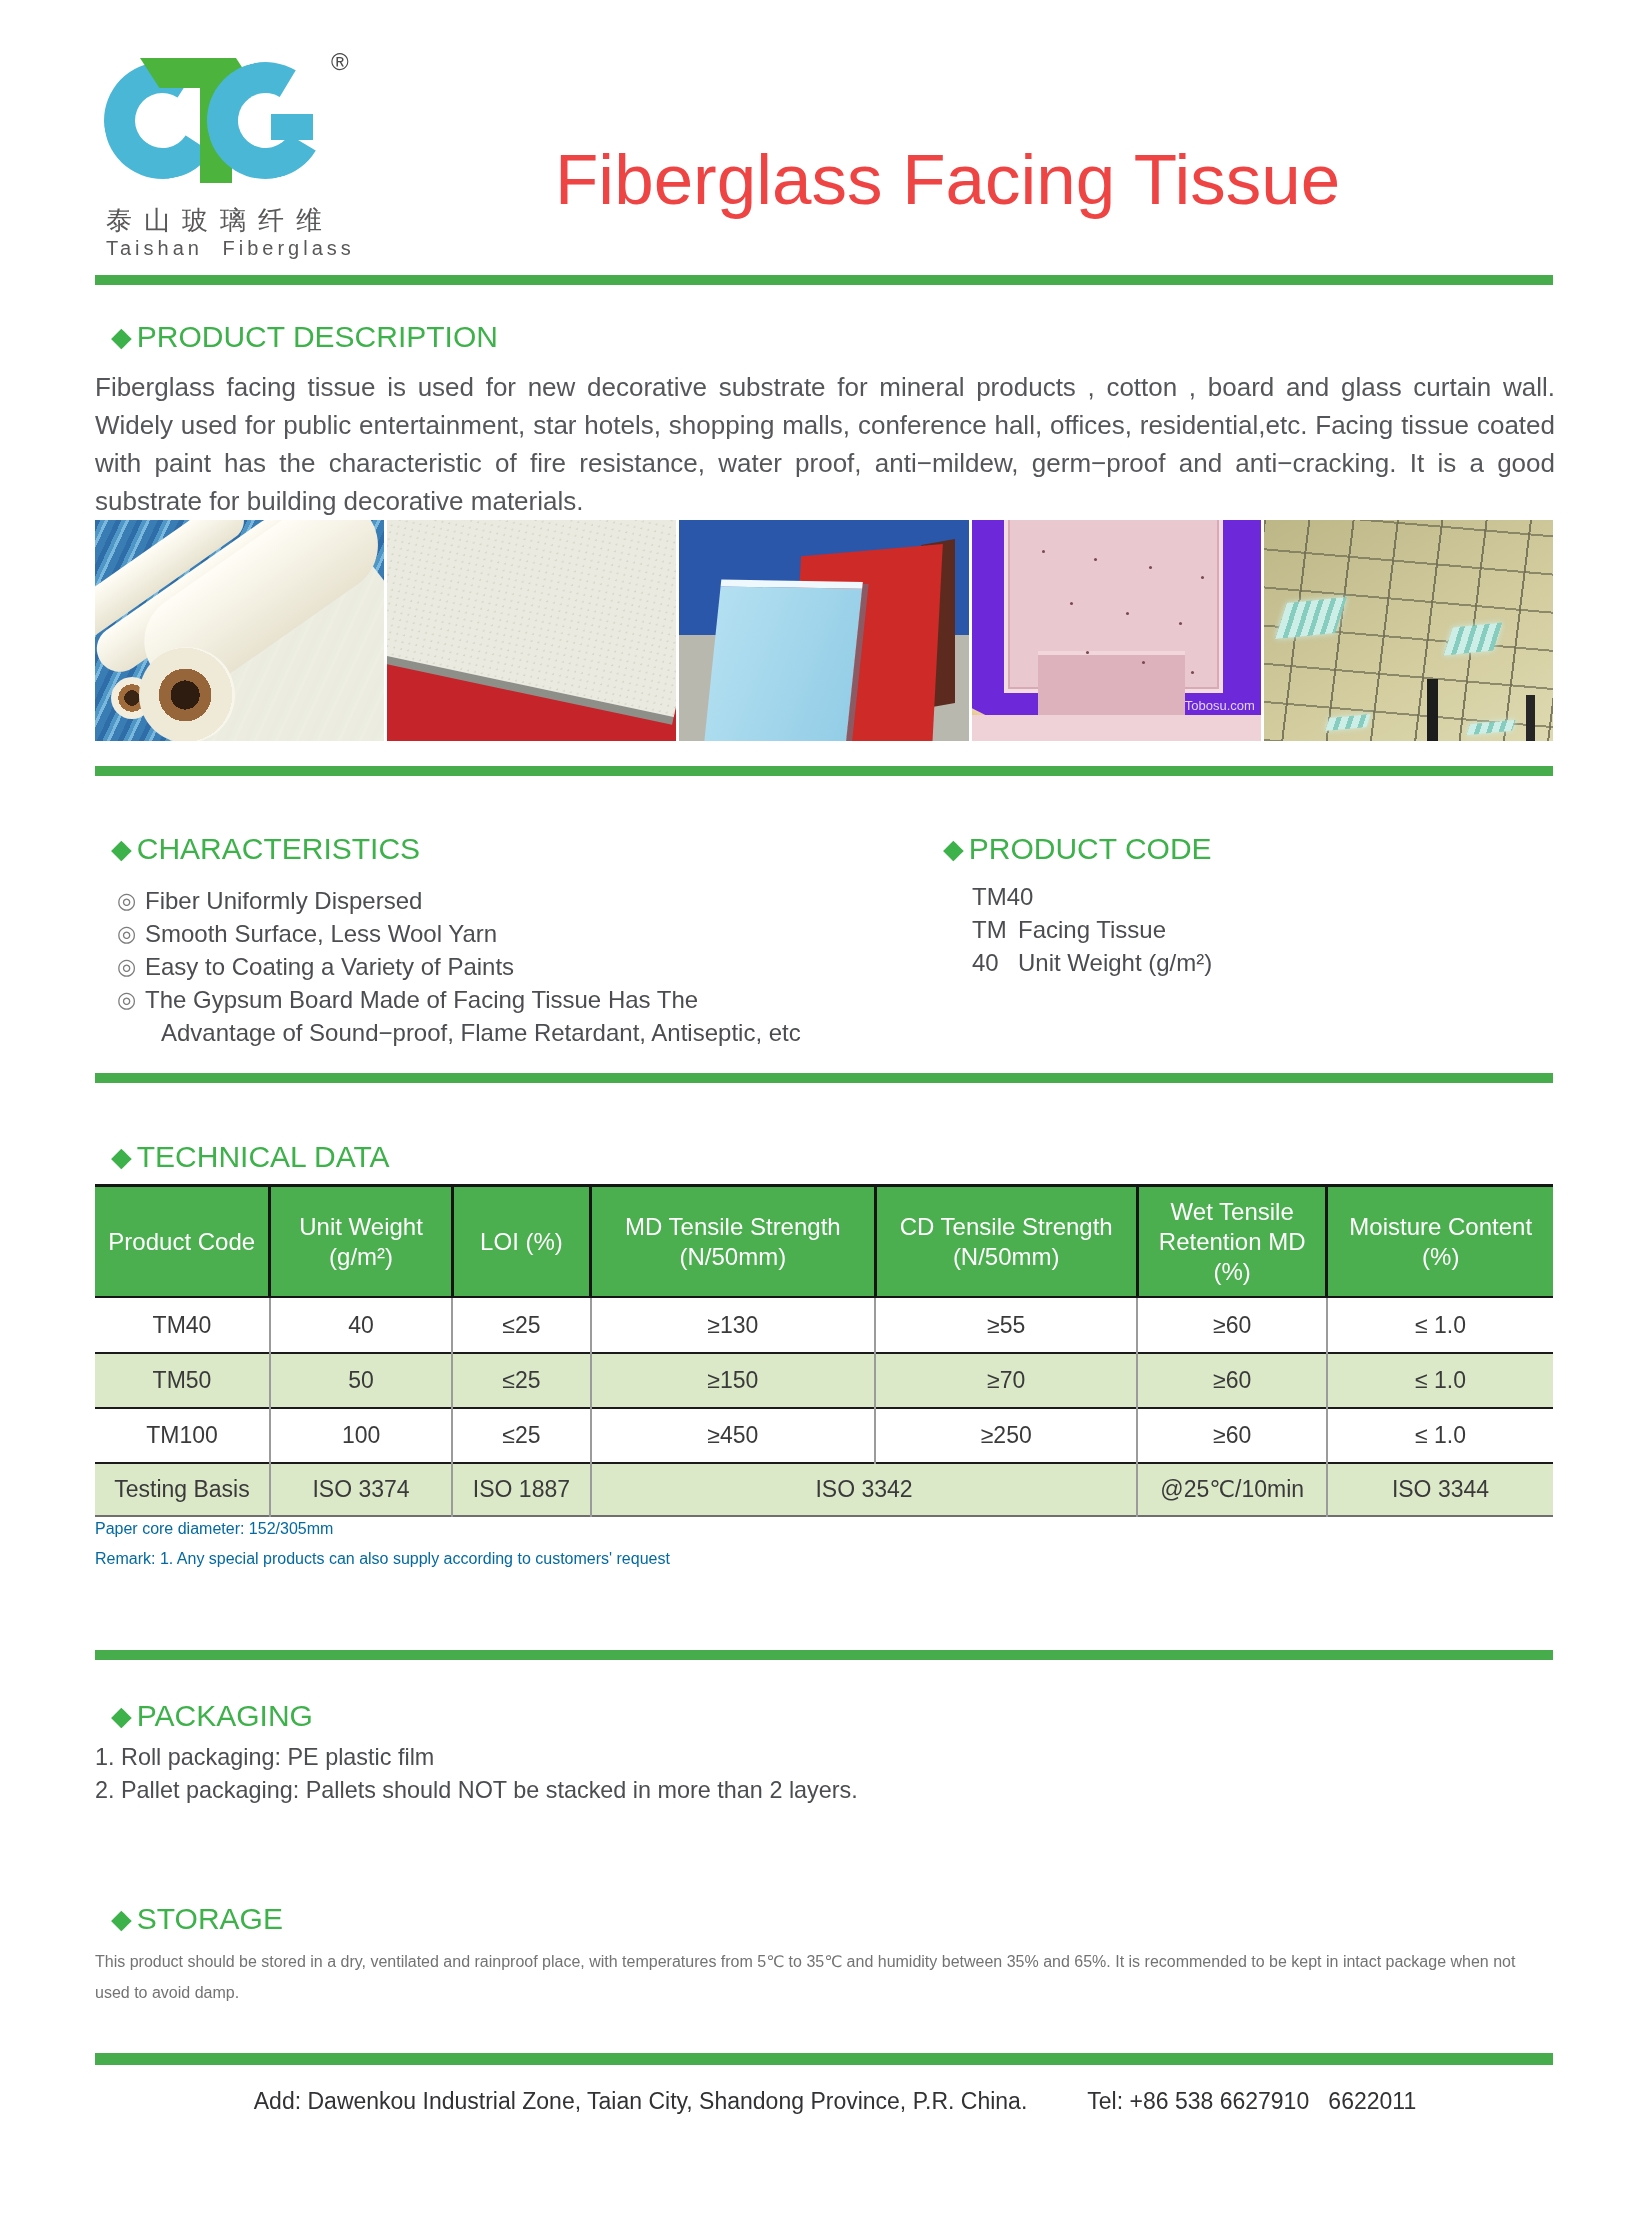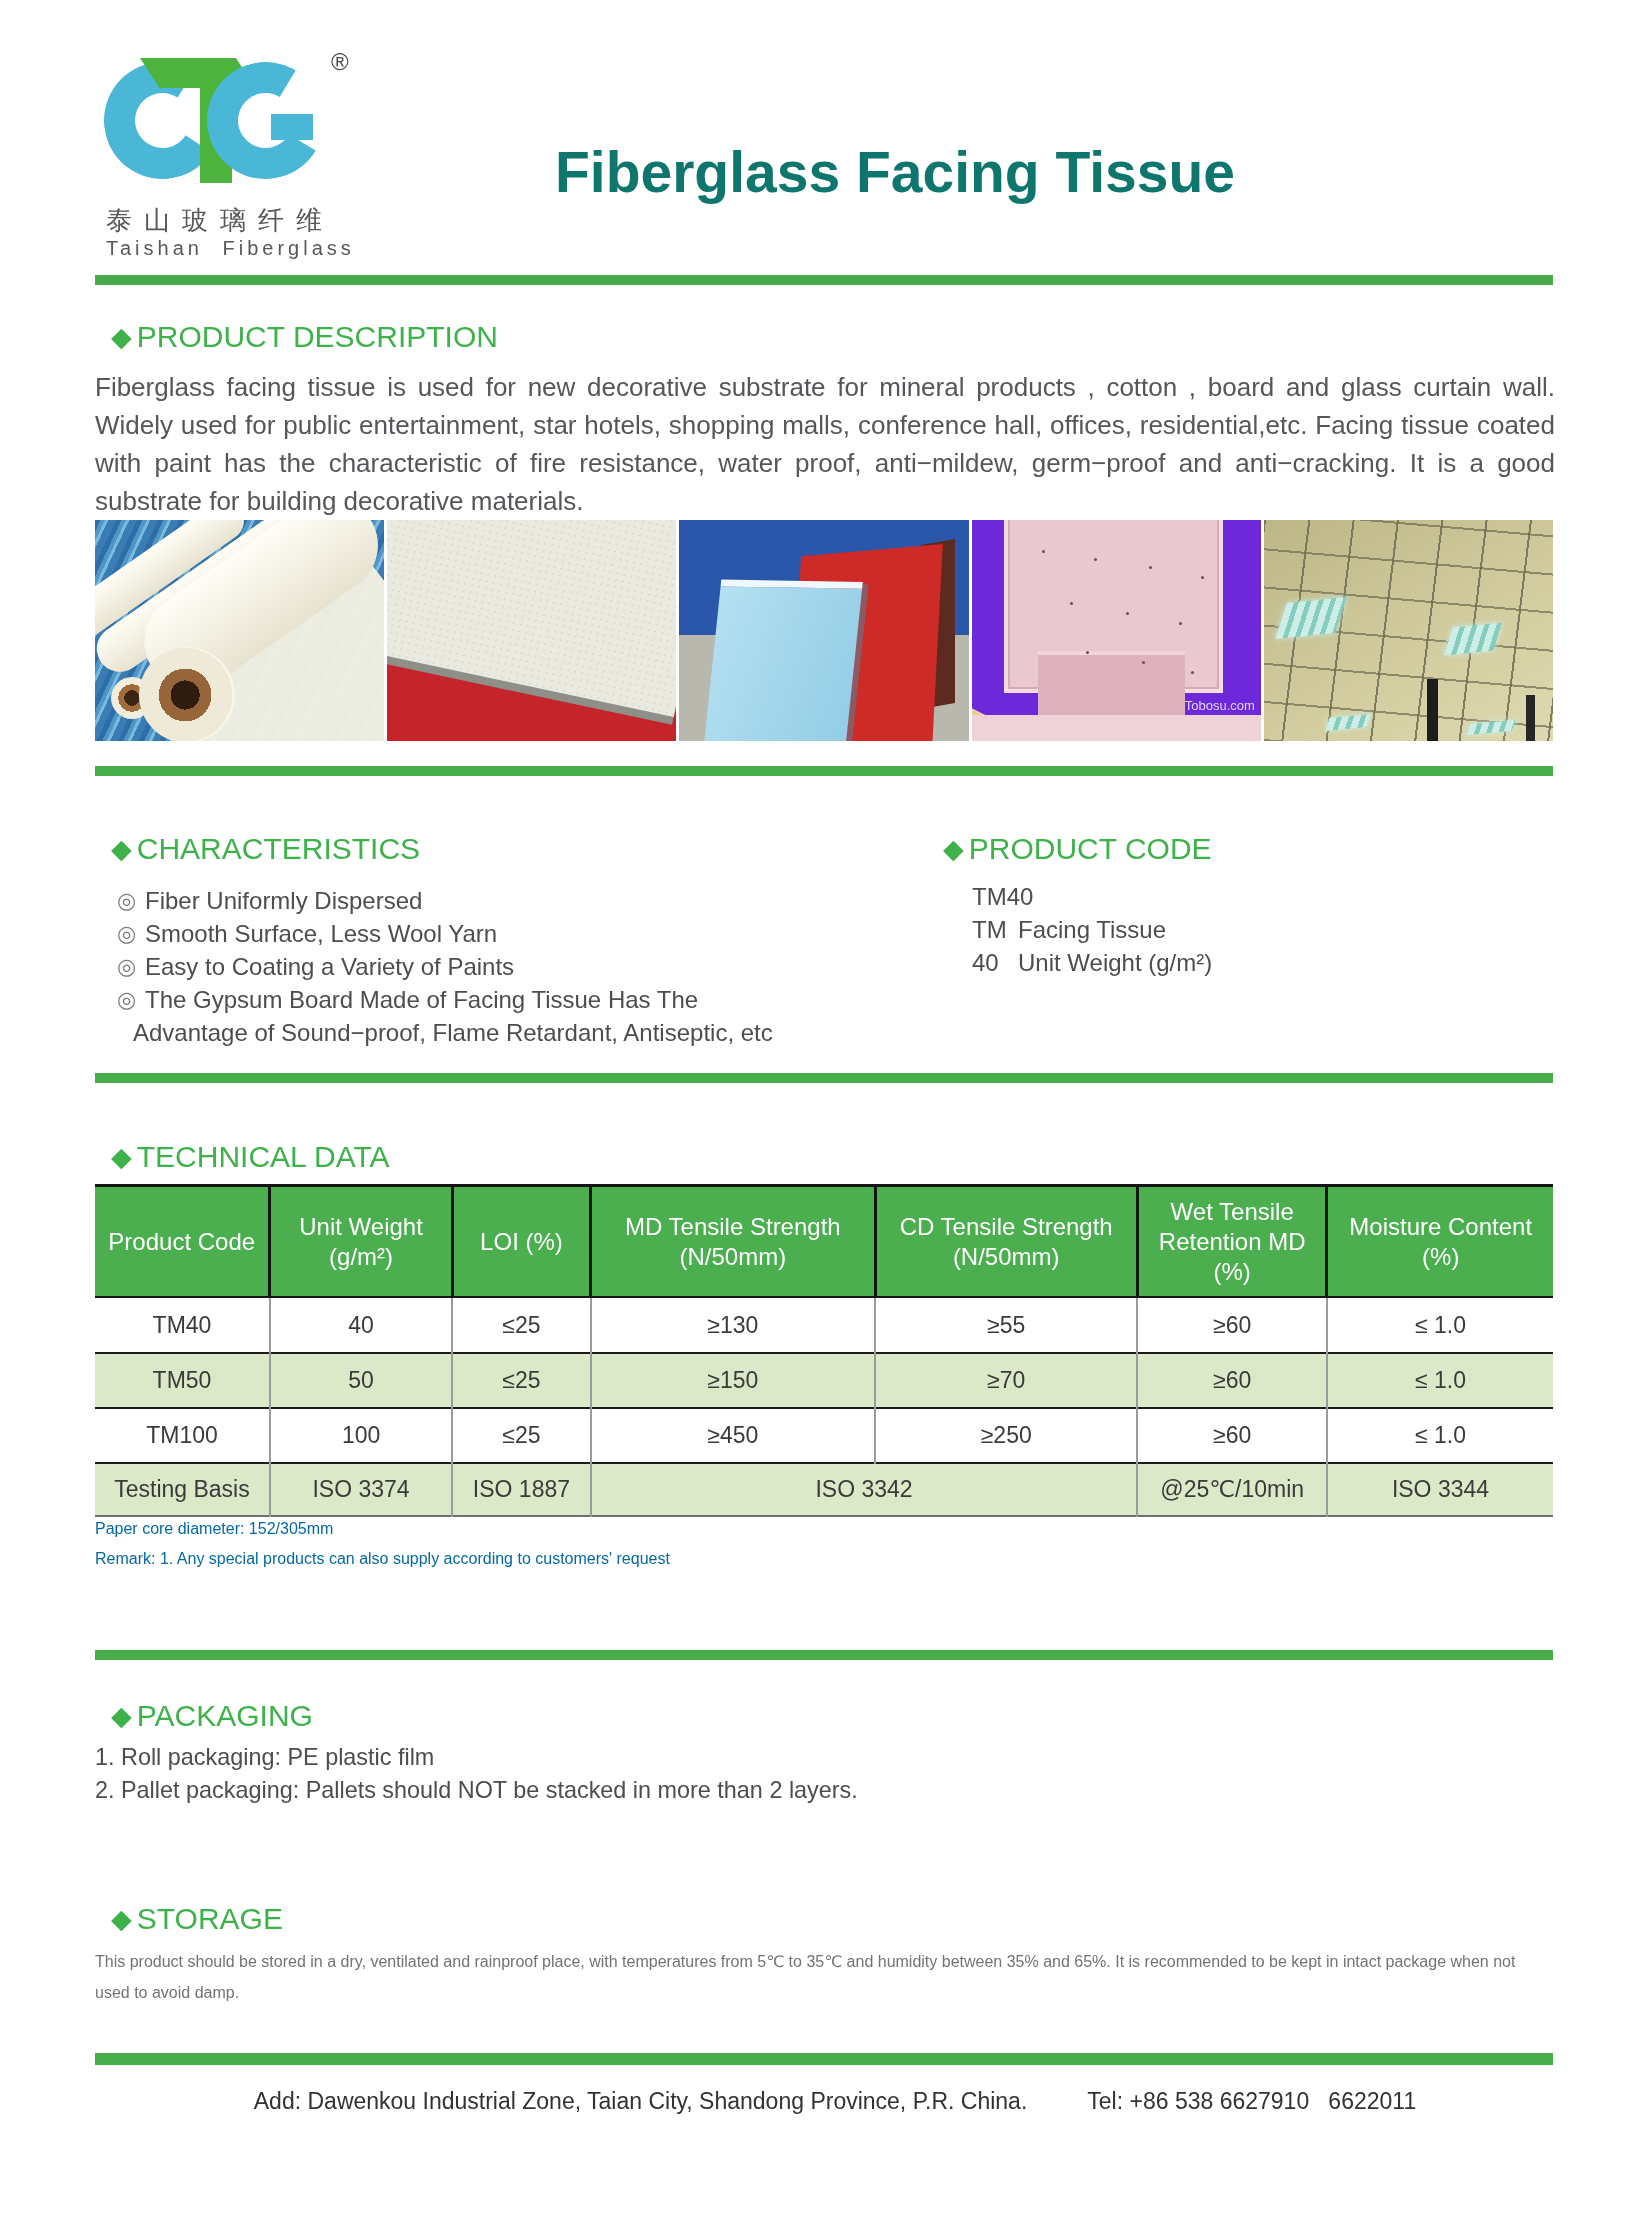--- a/index.html
+++ b/index.html
@@ -15,21 +15,21 @@
   .ring.g{left:103px;top:14px;transform:rotate(-14deg);}
   .t-stem{position:absolute;left:96px;top:10px;width:32px;height:125px;background:#4cb43c;}
   .t-top{position:absolute;left:36px;top:10px;width:96px;height:30px;background:#4cb43c;
          transform:skewX(33deg);transform-origin:0 0;}
   .g-bar{position:absolute;left:167px;top:66px;width:42px;height:26px;background:#4ab7d6;}
   .reg{position:absolute;left:227px;top:0;font-size:24px;color:#4a4a4a;}
   .logo-cn{position:absolute;left:2px;top:155px;width:299px;font-size:26px;letter-spacing:12px;
            color:#595757;white-space:nowrap;}
   .logo-en{position:absolute;left:2px;top:189px;width:299px;font-size:20px;letter-spacing:4px;
            word-spacing:10px;color:#595757;white-space:nowrap;}
-  .doc-title{left:555px;top:139px;font-size:57px;color:#0f766e;white-space:nowrap;font-weight:bold;}
+  .doc-title{left:555px;top:139px;font-size:71px;color:#ef4444;white-space:nowrap;}
   
   .gbar{left:95px;width:1458px;height:10px;background:#47ac4b;}
   .h2{display:flex;align-items:center;font-size:30px;color:#3db14a;white-space:nowrap;}
   .h2 .dia{font-size:27px;margin-right:5px;line-height:1;}
   .body-text{font-size:26px;line-height:38px;color:#55565a;text-align:justify;}
   
   .photos{left:95px;top:520px;width:1458px;height:221px;display:flex;gap:3px;}
   .photo{position:relative;flex:1;overflow:hidden;}
   .p1{background:repeating-linear-gradient(115deg,#2e6da8 0 5px,#4e96c6 5px 9px,#7ab9dd 9px 12px,#3a7cb4 12px 19px);}
   .sheet{position:absolute;right:-52px;bottom:-46px;width:249px;height:194px;background:#f2efe2;
@@ -75,21 +75,21 @@
   .l2{right:56px;top:105px;width:48px;height:28px;}
   .l3{left:64px;bottom:12px;width:40px;height:13px;}
   .l4{right:40px;bottom:8px;width:44px;height:11px;}
   .p5-post{position:absolute;background:#1d1d1d;bottom:0;}
   .pp1{right:115px;width:11px;height:62px;}
   .pp2{right:18px;width:9px;height:46px;background:#262626;}
   
   .char-list{left:117px;top:884px;font-size:24px;color:#4c4d50;}
   .char-row{display:flex;height:33px;align-items:center;}
   .char-row .bul{width:28px;color:#7d7d7d;font-size:22px;}
-  .char-cont{height:33px;display:flex;align-items:center;margin-left:16px;}
+  .char-cont{height:33px;display:flex;align-items:center;margin-left:44px;}
   .code-list{left:972px;top:880px;font-size:24px;color:#4c4d50;}
   .code-row{height:33px;display:flex;align-items:center;}
   .code-row .cc{display:inline-block;min-width:46px;}
   
   .tech-table{left:95px;top:1184px;width:1458px;border-collapse:collapse;table-layout:fixed;
       border-top:3px solid #151515;border-bottom:2px solid #6f6f6f;}
   .tech-table th{background:#4bae4f;color:#ffffff;font-weight:400;font-size:24px;line-height:30px;
       height:105px;border-bottom:2px solid #151515;border-left:3px solid #151515;padding:2px 6px;}
   .tech-table th:first-child{border-left:none;}
   .tech-table td{font-size:23px;text-align:center;color:#3a3a3a;border-top:2px solid #1b1b1b;

